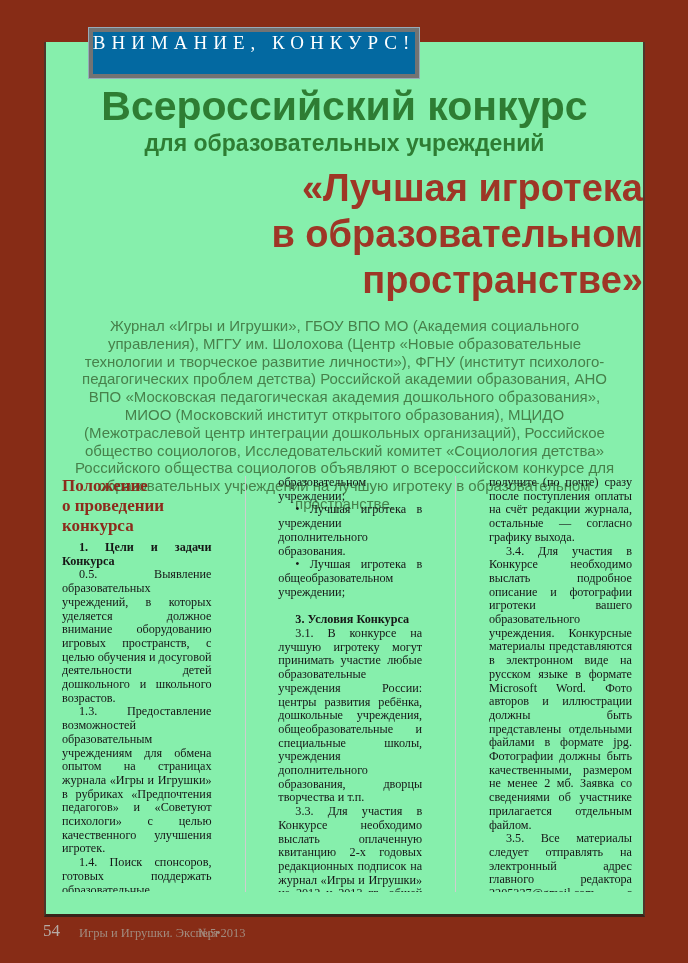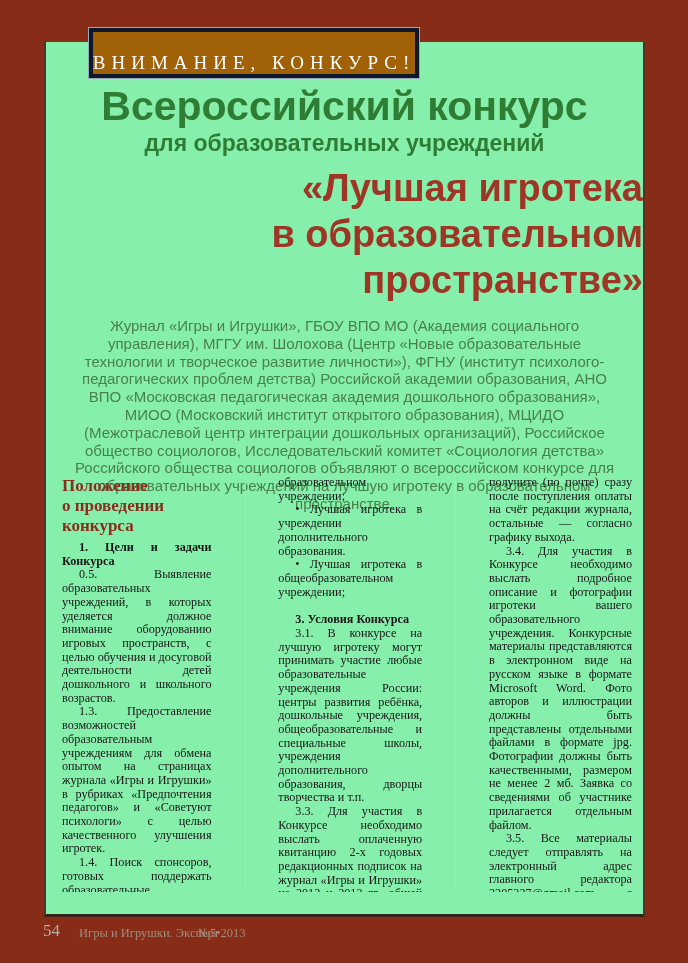--- a/index.html
+++ b/index.html
@@ -11,22 +11,22 @@
   
   .sheet {
     position:absolute; left:44px; top:42px; width:601px; height:875px;
     background:#86efac; box-sizing:border-box;
     border-left:2px solid #4e362a; border-right:2px solid #4e362a;
     border-bottom:3px solid #372319;
   }
   
   .banner {
     position:absolute; left:89px; top:28px; width:330px; height:50px;
-    background:#a16207; border:4px solid #0f172a; box-sizing:border-box;
-    display:flex; align-items:flex-end; justify-content:center;
+    background:#0369a1; border:4px solid #737373; box-sizing:border-box;
+    display:flex; align-items:flex-start; justify-content:center;
     box-shadow:0 0 0 1px #96abba;
   }
   .banner-label {
     color:#ffffff; font-size:19px; letter-spacing:6px; white-space:nowrap;
     font-family:"Liberation Serif", serif;
   }
   
   .h1 {
     margin:42px 0 0 0; text-align:center;
     font-family:"Liberation Sans", sans-serif; font-weight:bold;

